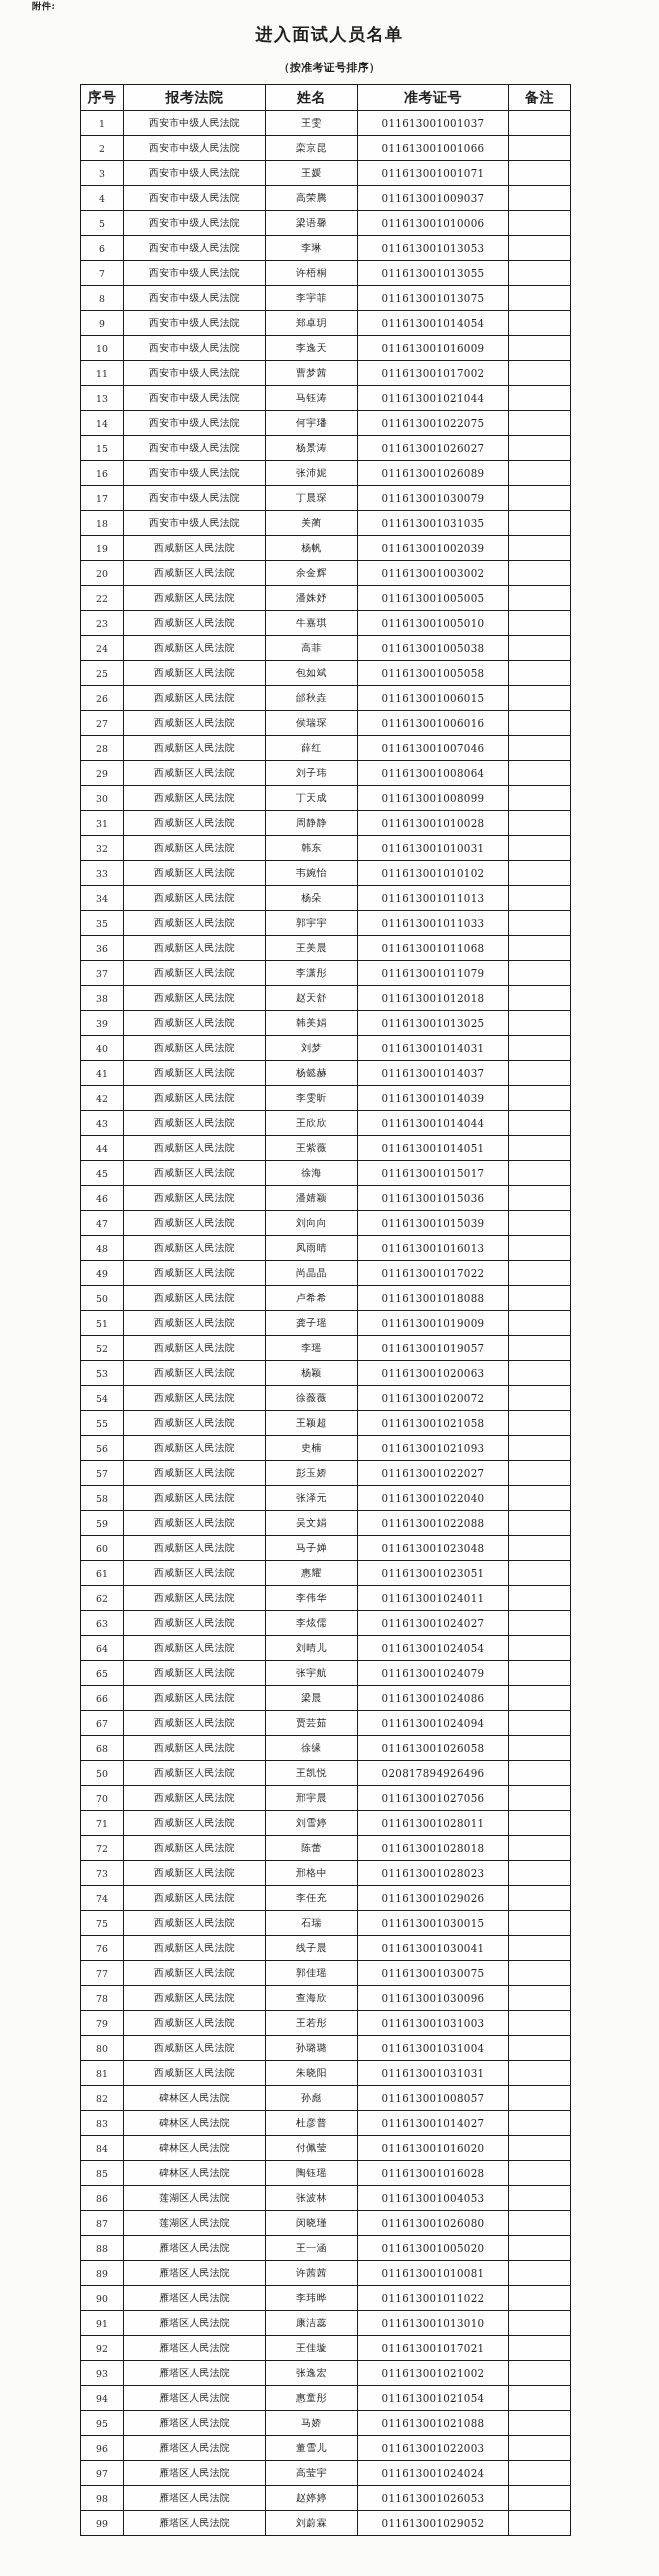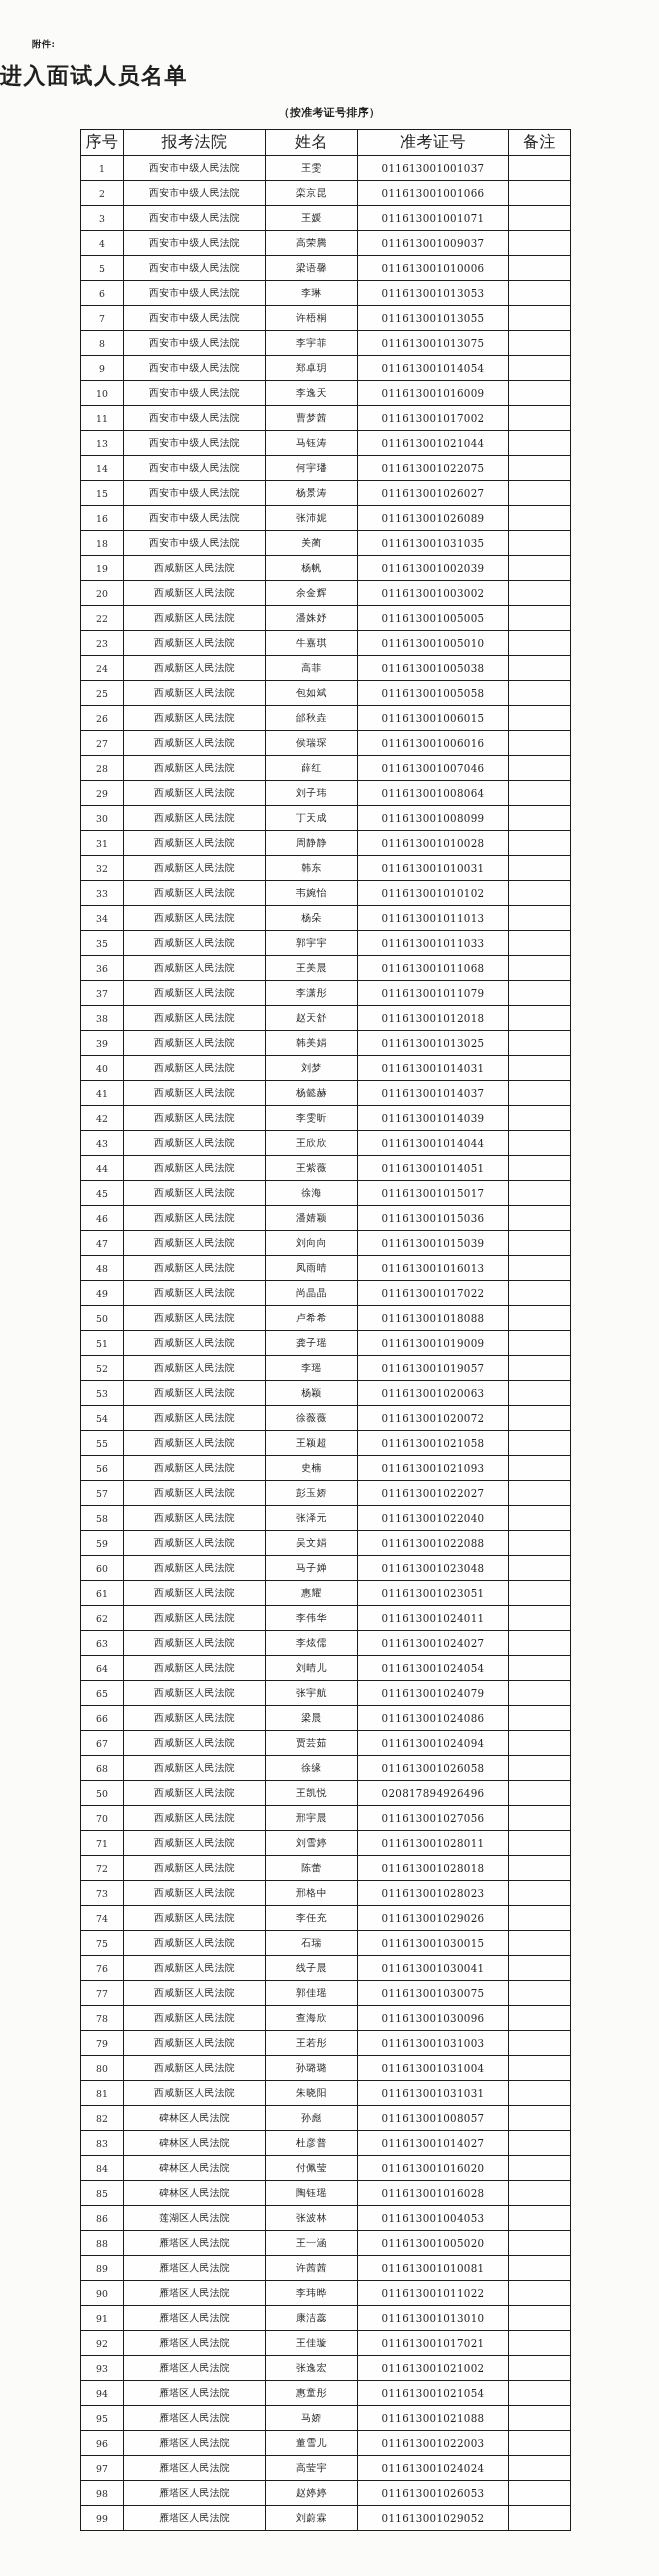--- a/index.html
+++ b/index.html
@@ -4,30 +4,29 @@
 <style>
   html, body { margin: 0; padding: 0; }
   body {
     width: 659px;
     height: 2964px;
     background: #fbfbfa;
     color: #1f1f1f;
     font-family: "DejaVu Serif", "Liberation Serif", serif;
   }
   .attachment {
-    padding-top: 38px;
     padding-left: 32px;
     font-size: 9.3px;
     font-weight: 700;
     letter-spacing: 0.5px;
   }
   .title {
     margin: 10.3px 0 0 0;
-    text-align: left;
-    font-size: 22px;
+    text-align: center;
+    font-size: 17px;
     font-weight: 700;
     letter-spacing: 1.5px;
   }
   .subtitle {
     margin: 15px 0 0 0;
     text-align: center;
     font-size: 10.8px;
     font-weight: 700;
     letter-spacing: 0.5px;
   }
@@ -40,21 +39,21 @@
   }
   .roster th, .roster td {
     border: 1px solid #1c1c1c;
     text-align: center;
     vertical-align: middle;
     padding: 0;
     overflow: hidden;
     white-space: nowrap;
   }
   .roster thead tr { height: 26px; }
-  .roster thead th { font-size: 16px; font-weight: 400; letter-spacing: 0.5px; }
+  .roster thead th { font-size: 14px; font-weight: 700; letter-spacing: 0.5px; }
   .roster tbody tr { height: 25px; }
   td.c-index  { font-size: 9.3px; color: #2a2a2a; }
   td.c-court  { font-size: 9.8px; letter-spacing: 0.3px; }
   td.c-name   { font-size: 9.8px; letter-spacing: 0.5px; }
   td.c-ticket { font-size: 10.3px; letter-spacing: 0.3px; }
   td.c-note   { font-size: 9.3px; }
 </style>
 </head>
 <body>
 
@@ -181,20 +180,27 @@
     <td class="c-note"></td>
   </tr>
       <tr>
     <td class="c-index">16</td>
     <td class="c-court">西安市中级人民法院</td>
     <td class="c-name">张沛妮</td>
     <td class="c-ticket">011613001026089</td>
     <td class="c-note"></td>
   </tr>
       <tr>
+    <td class="c-index">17</td>
+    <td class="c-court">西安市中级人民法院</td>
+    <td class="c-name">丁晨琛</td>
+    <td class="c-ticket">011613001030079</td>
+    <td class="c-note"></td>
+  </tr>
+      <tr>
     <td class="c-index">18</td>
     <td class="c-court">西安市中级人民法院</td>
     <td class="c-name">关蔺</td>
     <td class="c-ticket">011613001031035</td>
     <td class="c-note"></td>
   </tr>
       <tr>
     <td class="c-index">19</td>
     <td class="c-court">西咸新区人民法院</td>
     <td class="c-name">杨帆</td>
@@ -654,20 +660,27 @@
     <td class="c-court">碑林区人民法院</td>
     <td class="c-name">陶钰瑶</td>
     <td class="c-ticket">011613001016028</td>
     <td class="c-note"></td>
   </tr>
       <tr>
     <td class="c-index">86</td>
     <td class="c-court">莲湖区人民法院</td>
     <td class="c-name">张波林</td>
     <td class="c-ticket">011613001004053</td>
+    <td class="c-note"></td>
+  </tr>
+      <tr>
+    <td class="c-index">87</td>
+    <td class="c-court">莲湖区人民法院</td>
+    <td class="c-name">闵晓瑾</td>
+    <td class="c-ticket">011613001026080</td>
     <td class="c-note"></td>
   </tr>
       <tr>
     <td class="c-index">88</td>
     <td class="c-court">雁塔区人民法院</td>
     <td class="c-name">王一涵</td>
     <td class="c-ticket">011613001005020</td>
     <td class="c-note"></td>
   </tr>
       <tr>

